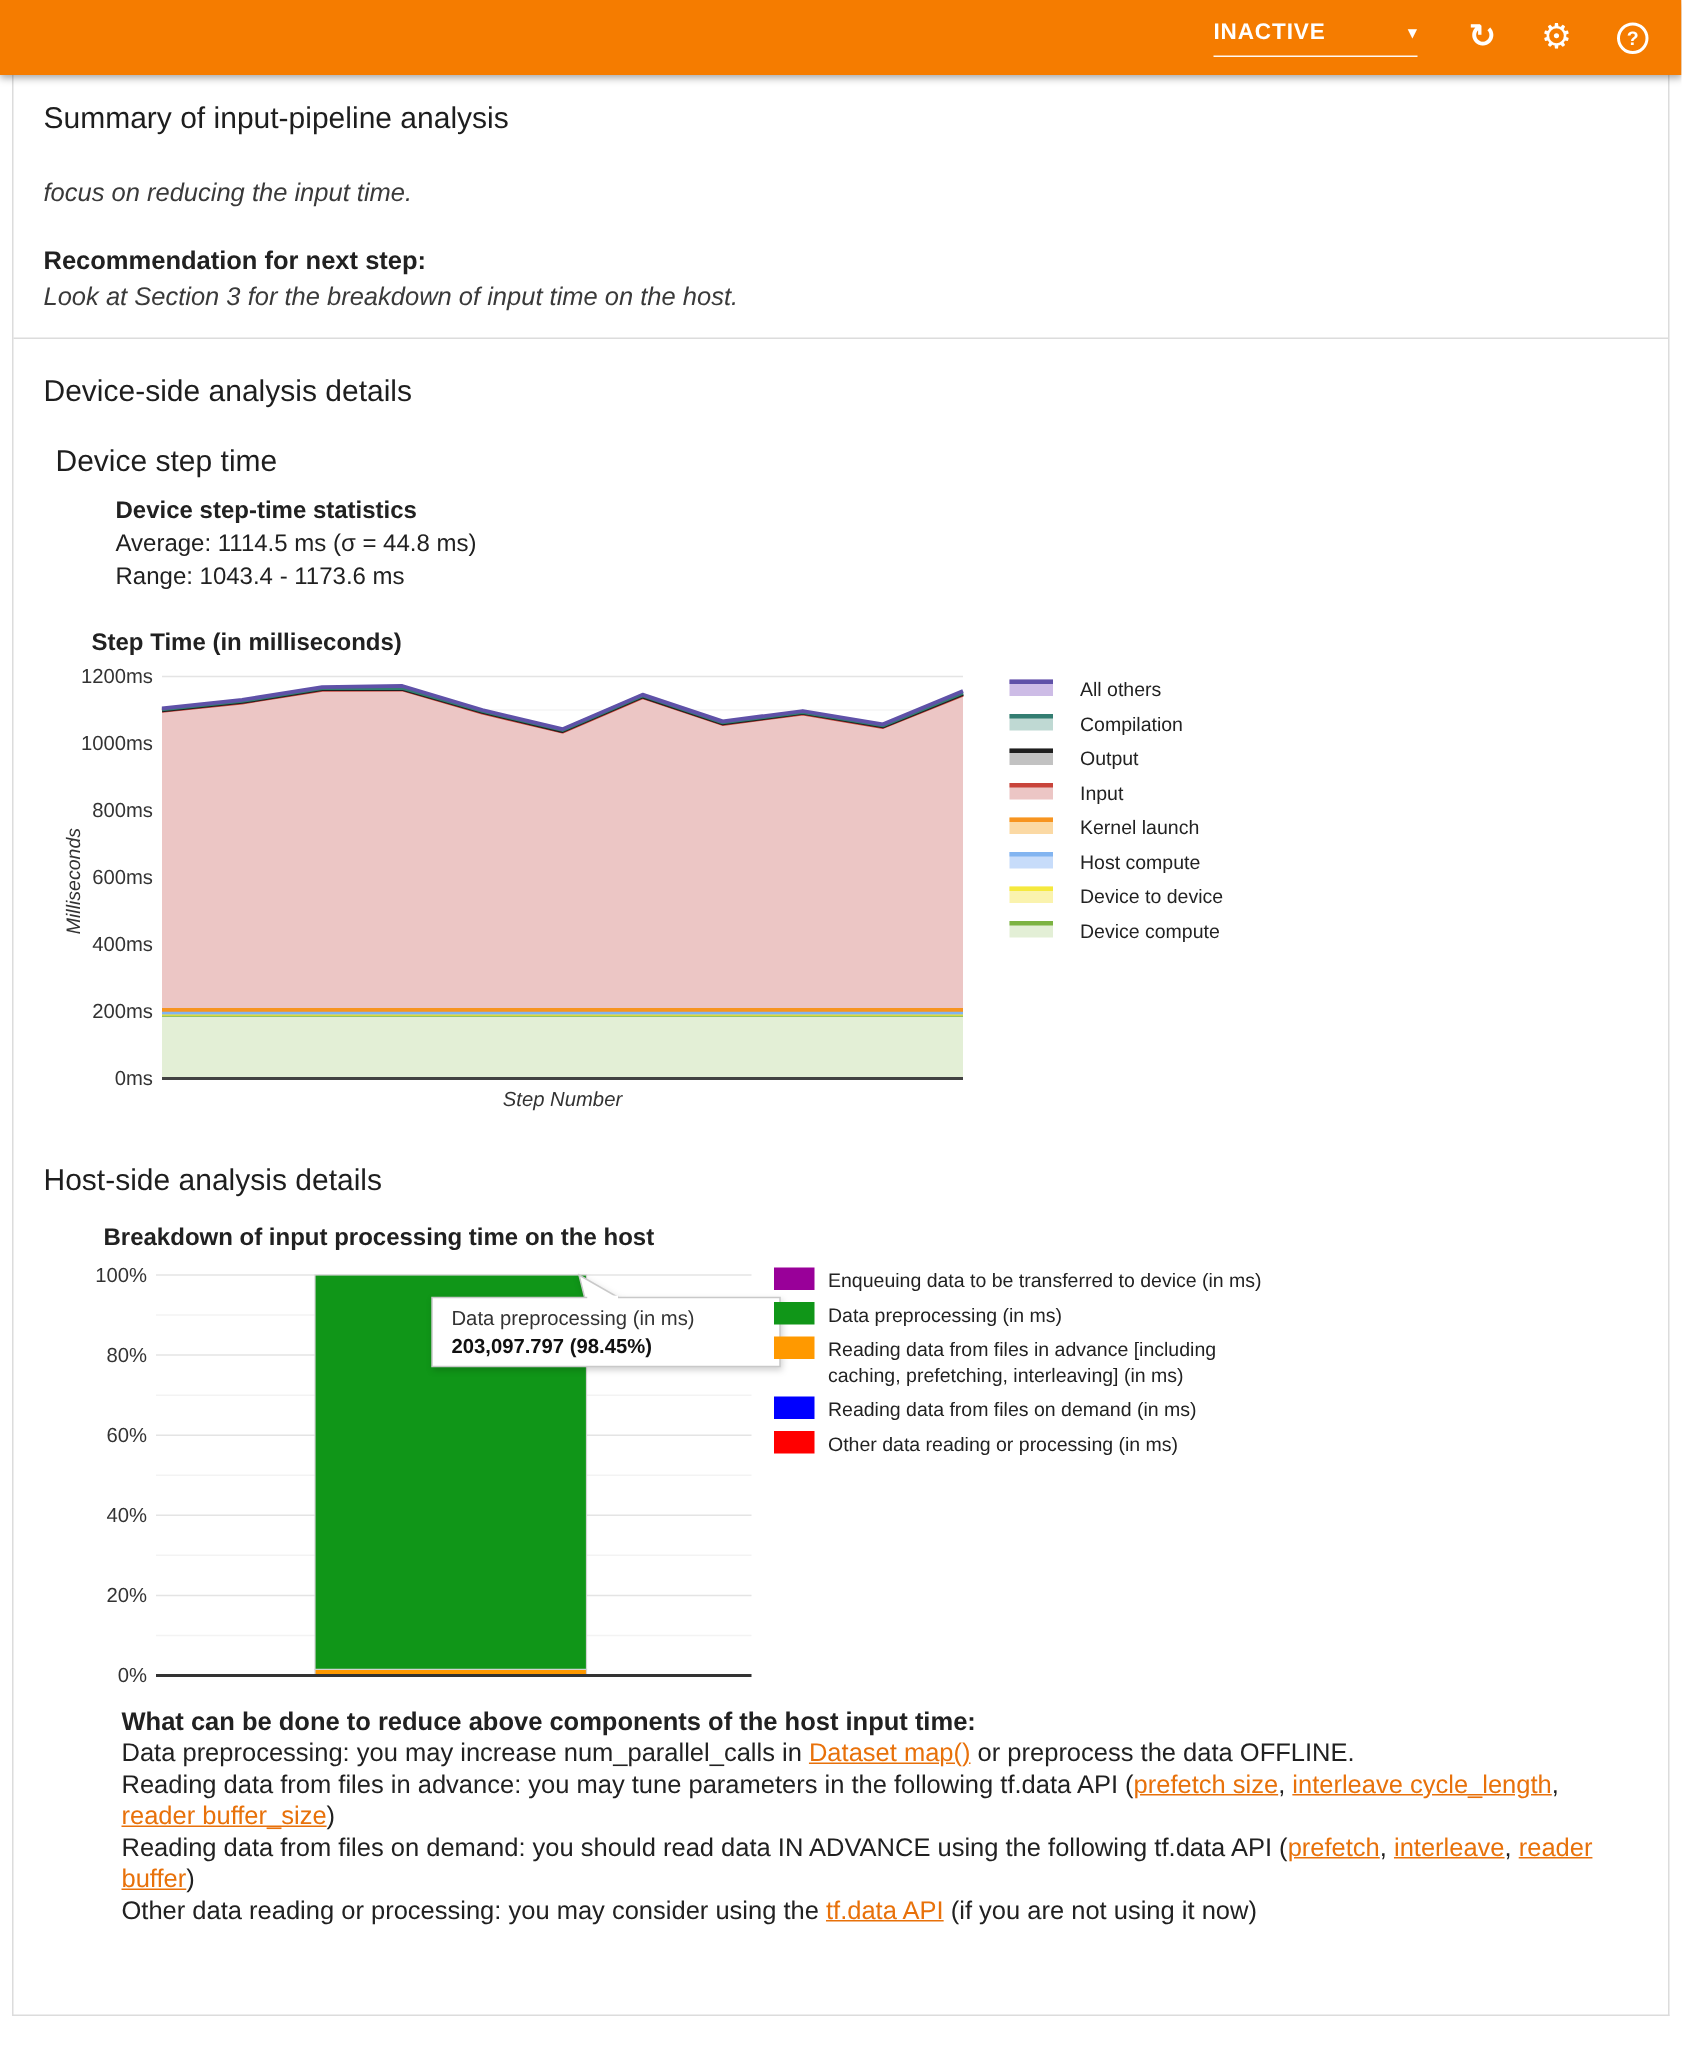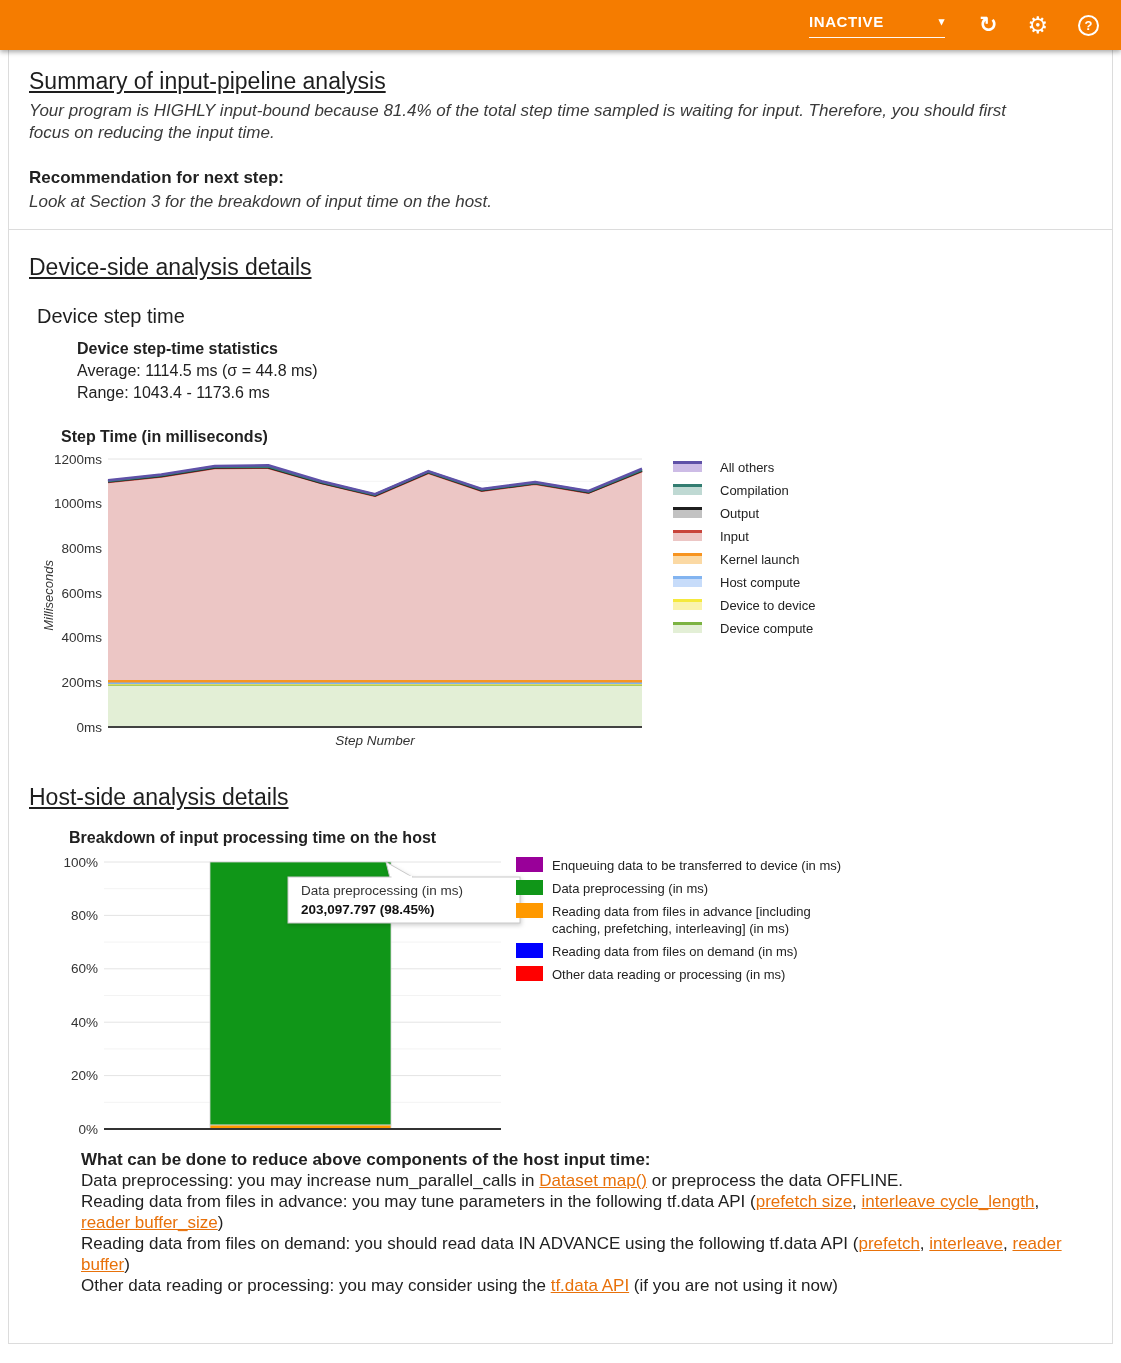--- a/index.html
+++ b/index.html
@@ -20,21 +20,21 @@
   .hdr-icon { color:#fff; font-size:23px; line-height:1; cursor:pointer; background:none; border:none; font-family:"DejaVu Sans", sans-serif; }
   .hdr-icon.refresh { font-size:22px; font-weight:700; }
   .help-circle {
     width:21px; height:21px; border:2px solid #fff; border-radius:50%; color:#fff;
     display:flex; align-items:center; justify-content:center; font-size:13px; font-weight:700; cursor:pointer;
   }
 
   
   .content { margin:0 8px; border:1px solid #dcdcdc; border-top:none; min-height:1294px; background:#fff; }
 
-  h1.sec { font-size:23px; font-weight:400; color:#1e1e1e;text-decoration:underline; }
+  h1.sec { font-size:20px; font-weight:400; color:#1e1e1e; }
   .italic { font-style:italic; color:#3a3a3a; }
   .bold { font-weight:700; }
 
   .summary { padding:18px 20px 16px 20px; }
   .summary .desc { font-size:17px; line-height:22px; margin-top:5px; max-width:1060px; }
   .summary .rec-head { font-size:17px; margin-top:24px; }
   .summary .rec-text { font-size:17px; line-height:22px; margin-top:3px; }
 
   .divider { border:none; border-top:1px solid #dcdcdc; }
 
@@ -75,21 +75,21 @@
   </div>
   <button class="hdr-icon refresh">↻</button>
   <button class="hdr-icon">⚙</button>
   <div class="help-circle">?</div>
 </header>
 
 <main class="content">
 
   <section class="summary">
     <h1 class="sec">Summary of input-pipeline analysis</h1>
-    <p class="desc italic"><span>Your program is HIGHLY input-bound because 81.4% of the total step time sampled is waiting for input. Therefore, you should first</span><br><span>focus on reducing the input time.</span></p>
+    <p class="desc italic"><br><span>focus on reducing the input time.</span></p>
     <p class="rec-head bold">Recommendation for next step:</p>
     <p class="rec-text italic">Look at Section 3 for the breakdown of input time on the host.</p>
   </section>
 
   <hr class="divider">
 
   <section class="device-section">
     <h1 class="sec">Device-side analysis details</h1>
     <h2>Device step time</h2>
 

